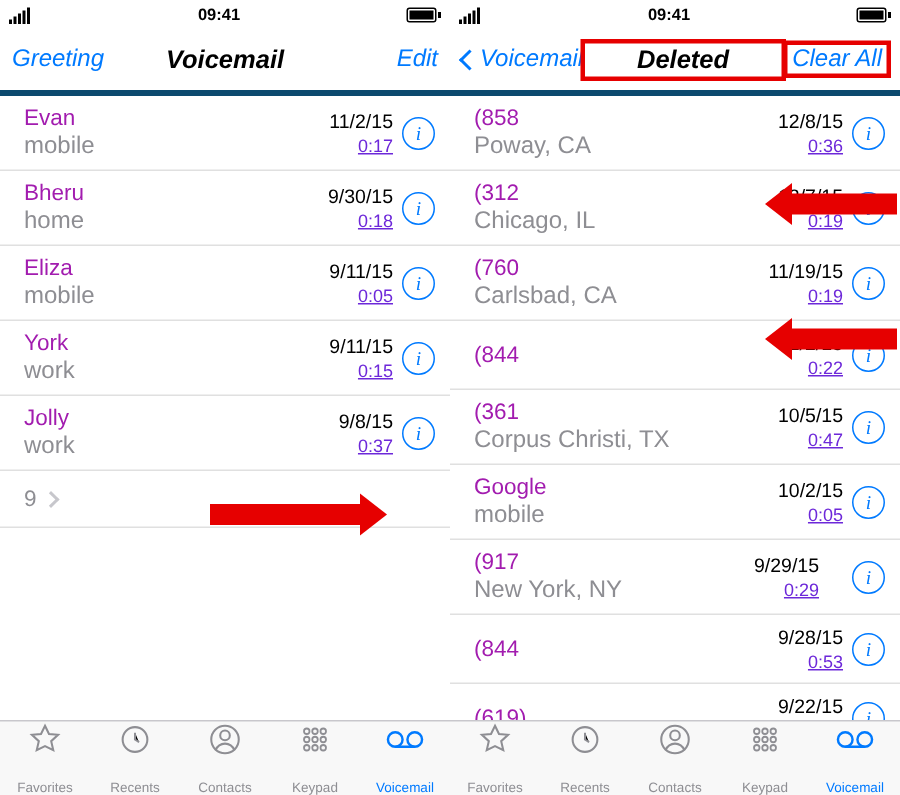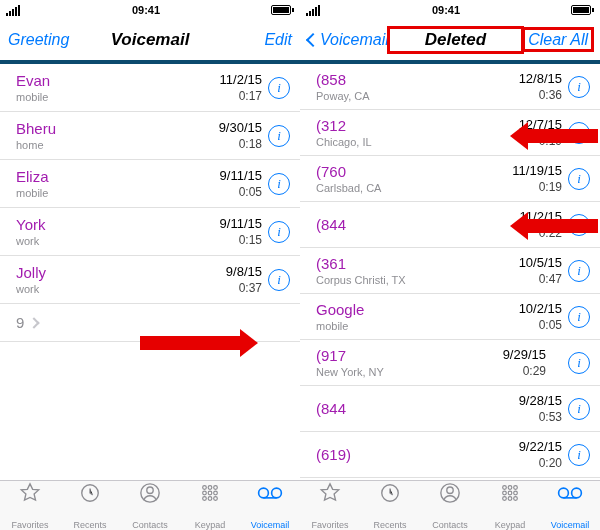--- a/index.html
+++ b/index.html
@@ -18,24 +18,24 @@
   .nav-left, .nav-right { color: #007aff; font-size: 16px; min-width: 70px; }
   .nav-right { text-align: right; }
   .nav-title { font-size: 17px; font-weight: 600; color: #000; flex:1; text-align:center; }
   .nav-left.back { display:flex; align-items:center; gap:0px; }
   .chev-left { display:inline-block; width:10px; height:10px; border-left:2px solid #007aff; border-bottom:2px solid #007aff; transform: rotate(45deg); margin-right:2px; }
   .redbox { outline: 3px solid #e60000; outline-offset: -1px; padding: 2px 4px; }
   .list { flex:1; overflow:hidden; background:#fff; }
   .row { display:flex; align-items:center; border-bottom:1px solid #e0e0e0; padding: 6px 10px 6px 16px; min-height:48px; position:relative; }
   .row .main { flex:1; display:flex; flex-direction:column; }
   .row .name { font-size:15px; color:#a21caf; }
-  .row .sub { font-size:11px; color:#8e8e93; margin-top:2px; }
+  .row .sub { font-size:16px; color:#8e8e93; margin-top:2px; }
   .row .meta { display:flex; flex-direction:column; align-items:flex-end; margin-right:6px; }
   .row .date { font-size:13px; color:#000; }
-  .row .dur { font-size:12px; color:#404040; margin-top:2px; }
+  .row .dur { font-size:12px; color:#6d28d9; margin-top:2px;text-decoration:underline; }
   .row .info { width:22px; height:22px; border:1.5px solid #007aff; border-radius:50%; display:flex; align-items:center; justify-content:center; color:#007aff; font-size:13px; font-style:italic; font-family: Georgia, serif; }
   .deleted-row { display:flex; align-items:center; border-bottom:1px solid #e0e0e0; padding: 10px 10px 10px 16px; position:relative; }
   .deleted-row .label { flex:1; font-size:15px; }
   .deleted-row .count { font-size:15px; color:#8e8e93; margin-right:6px; }
   .chev-right { width:8px; height:8px; border-top:2px solid #c7c7cc; border-right:2px solid #c7c7cc; transform: rotate(45deg); }
   .tabbar { height: 50px; border-top:1px solid #c8c7cc; display:flex; background:#f8f8f8; }
   .tab { flex:1; display:flex; flex-direction:column; align-items:center; justify-content:center; gap:16px; font-size:9px; color:#8e8e93; }
   .tab.active { color:#007aff; }
   .tab .ticon { height:24px; display:flex; align-items:center; justify-content:center; }
   .arrow { position:absolute; height:24px; display:flex; align-items:center; z-index:5; }

